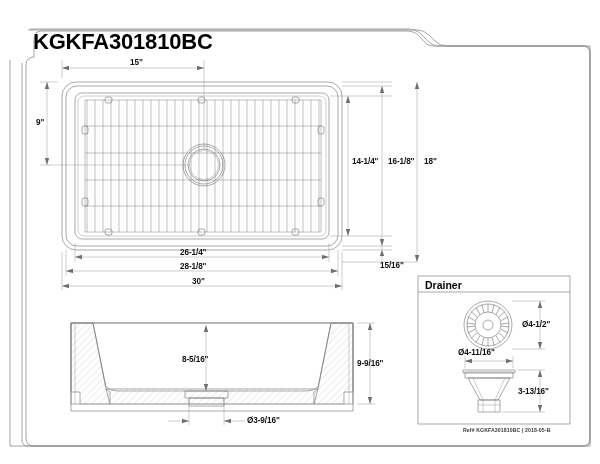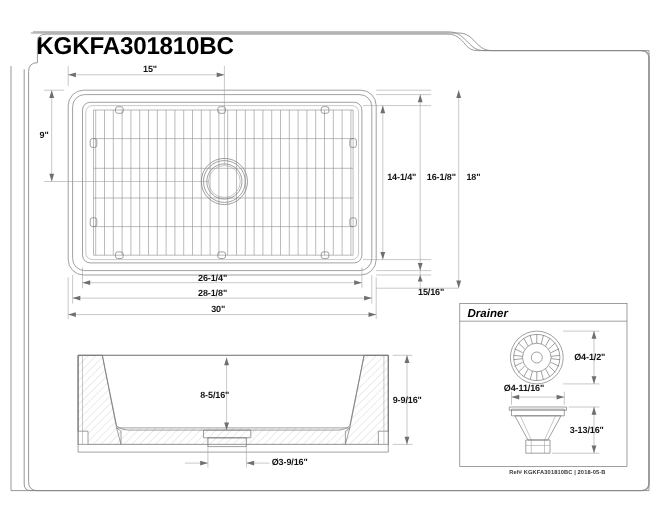--- a/index.html
+++ b/index.html
@@ -24,21 +24,21 @@
   
   #refline{
     position:absolute;left:463px;top:427px;
     font-size:5.2px;font-weight:700;color:#3a3a3a;
     white-space:nowrap;letter-spacing:0.1px;
   }
 
   
   #drainer-label{
     position:absolute;left:425px;top:279px;
-    font-size:10.5px;font-weight:700;white-space:nowrap;font-style:italic;
+    font-size:10.5px;font-weight:700;white-space:nowrap;
   }
 
   
   .dim{
     position:absolute;font-size:8.2px;font-weight:700;
     color:#111;white-space:nowrap;letter-spacing:-0.1px;
   }
 
   svg{position:absolute;left:0;top:0;overflow:visible;}
   .ln{stroke:#6f6f6f;stroke-width:.6;fill:none;}

